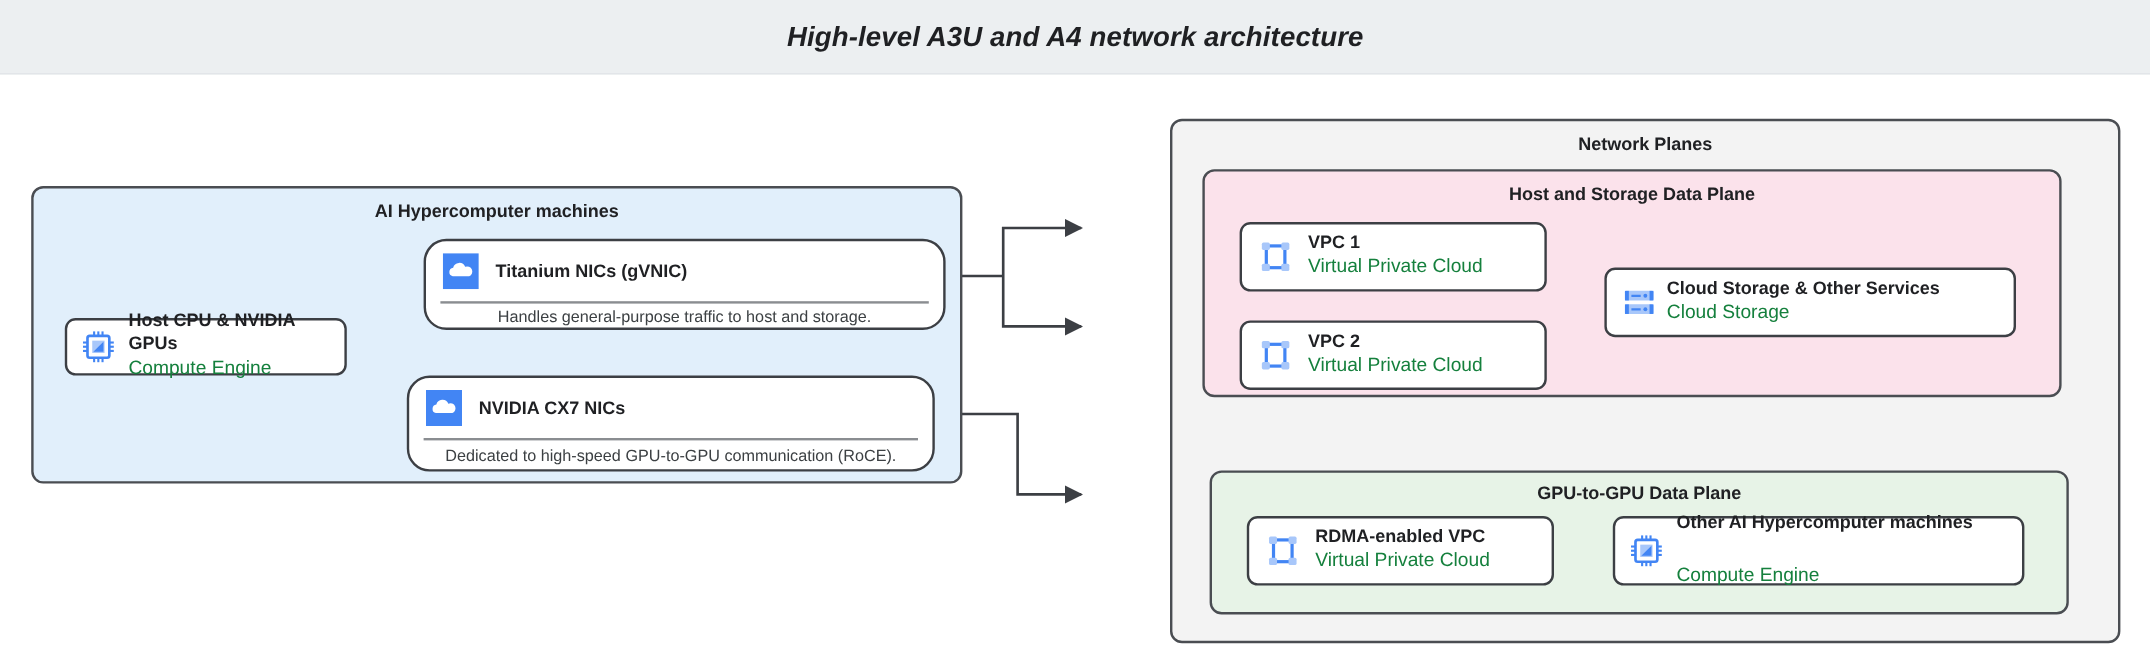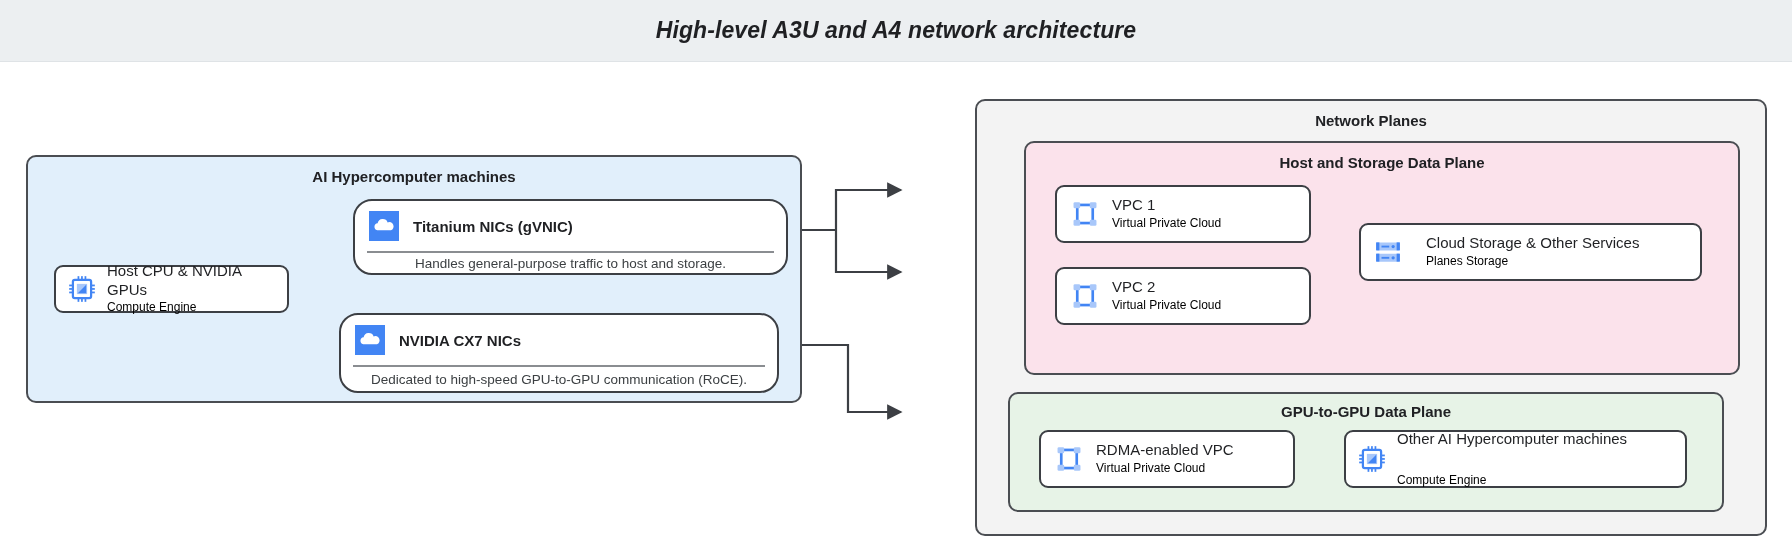--- a/index.html
+++ b/index.html
@@ -46,22 +46,22 @@
     background: #ffffff;
     border: 2px solid #3c3f44;
     border-radius: 9px;
     display: flex; align-items: center;
   }
   .card .card-icon {
     flex: 0 0 auto;
     display: flex; align-items: center; justify-content: center;
   }
   .card .card-text { display: flex; flex-direction: column; justify-content: center; }
-  .card .card-title { font-size: 15px; font-weight: normal; color: #1f2023; line-height: 1.25; }
-  .card .card-sub   { font-size: 12px; color: #000000; line-height: 1.3; margin-top: 1px; }
+  .card .card-title { font-size: 15px; font-weight: bold; color: #1f2023; line-height: 1.25; }
+  .card .card-sub   { font-size: 16px; color: #15803d; line-height: 1.3; margin-top: 1px; }
 
   
   .niccard {
     position: absolute;
     background: #ffffff;
     border: 2px solid #3c3f44;
     border-radius: 19px;
     display: flex; flex-direction: column;
   }
   .niccard .nic-head {
@@ -174,21 +174,21 @@
         <span class="nic-title">NVIDIA CX7 NICs</span>
       </div>
       <div class="nic-divider"></div>
       <div class="nic-desc">Dedicated to high-speed GPU-to-GPU communication (RoCE).</div>
     </div>
   </div>
 
   <div class="panel panel-gray" style="left:975px; top:99px; width:792px; height:437px;">
     <div class="panel-title" style="top:11px;">Network Planes</div>
 
-    <div class="panel panel-pink" style="left:47px; top:40px; width:716px; height:234px;">
+    <div class="panel panel-pink" style="left:25px; top:40px; width:716px; height:190px;">
       <div class="panel-title" style="top:11px;">Host and Storage Data Plane</div>
 
       <div class="card" style="left:29px; top:42px; width:256px; height:58px; padding:0 12px;">
         <span class="card-icon">
           <svg class="icon-box" width="32" height="32" viewBox="0 0 24 24">
             <rect x="6.2" y="5.2" width="11.6" height="13.6" fill="none" stroke="#4285f4" stroke-width="2"></rect>
             <rect x="3.4" y="3.1" width="5" height="4.6" rx="1" fill="#a8c7fa"></rect>
             <rect x="15.6" y="3.1" width="5" height="4.6" rx="1" fill="#a8c7fa"></rect>
             <rect x="3.4" y="16.3" width="5" height="4.6" rx="1" fill="#a8c7fa"></rect>
             <rect x="15.6" y="16.3" width="5" height="4.6" rx="1" fill="#a8c7fa"></rect>
@@ -224,23 +224,23 @@
             <rect x="2.5" y="4.3" width="2.6" height="6.4" fill="#4285f4"></rect>
             <rect x="2.5" y="13.3" width="2.6" height="6.4" fill="#4285f4"></rect>
             <rect x="18.9" y="4.3" width="2.6" height="6.4" fill="#4285f4"></rect>
             <rect x="18.9" y="13.3" width="2.6" height="6.4" fill="#4285f4"></rect>
             <rect x="6.8" y="6.9" width="6.2" height="1.5" fill="#4285f4"></rect>
             <rect x="6.8" y="15.9" width="6.2" height="1.5" fill="#4285f4"></rect>
             <circle cx="16.1" cy="7.6" r="1.3" fill="#4285f4"></circle>
             <circle cx="16.1" cy="16.6" r="1.3" fill="#4285f4"></circle>
           </svg>
         </span>
-        <span class="card-text" style="margin-left:23px;justify-content:flex-end;">
+        <span class="card-text" style="margin-left:8px;justify-content:flex-end;">
           <span class="card-title">Cloud Storage &amp; Other Services</span>
-          <span class="card-sub">Planes Storage</span>
+          <span class="card-sub">Cloud Storage</span>
         </span>
       </div>
     </div>
 
     <div class="panel panel-green" style="left:31px; top:291px; width:716px; height:120px;">
       <div class="panel-title" style="top:9px;">GPU-to-GPU Data Plane</div>
 
       <div class="card" style="left:29px; top:36px; width:256px; height:58px; padding:0 12px;">
         <span class="card-icon">
           <svg class="icon-box" width="32" height="32" viewBox="0 0 24 24">

